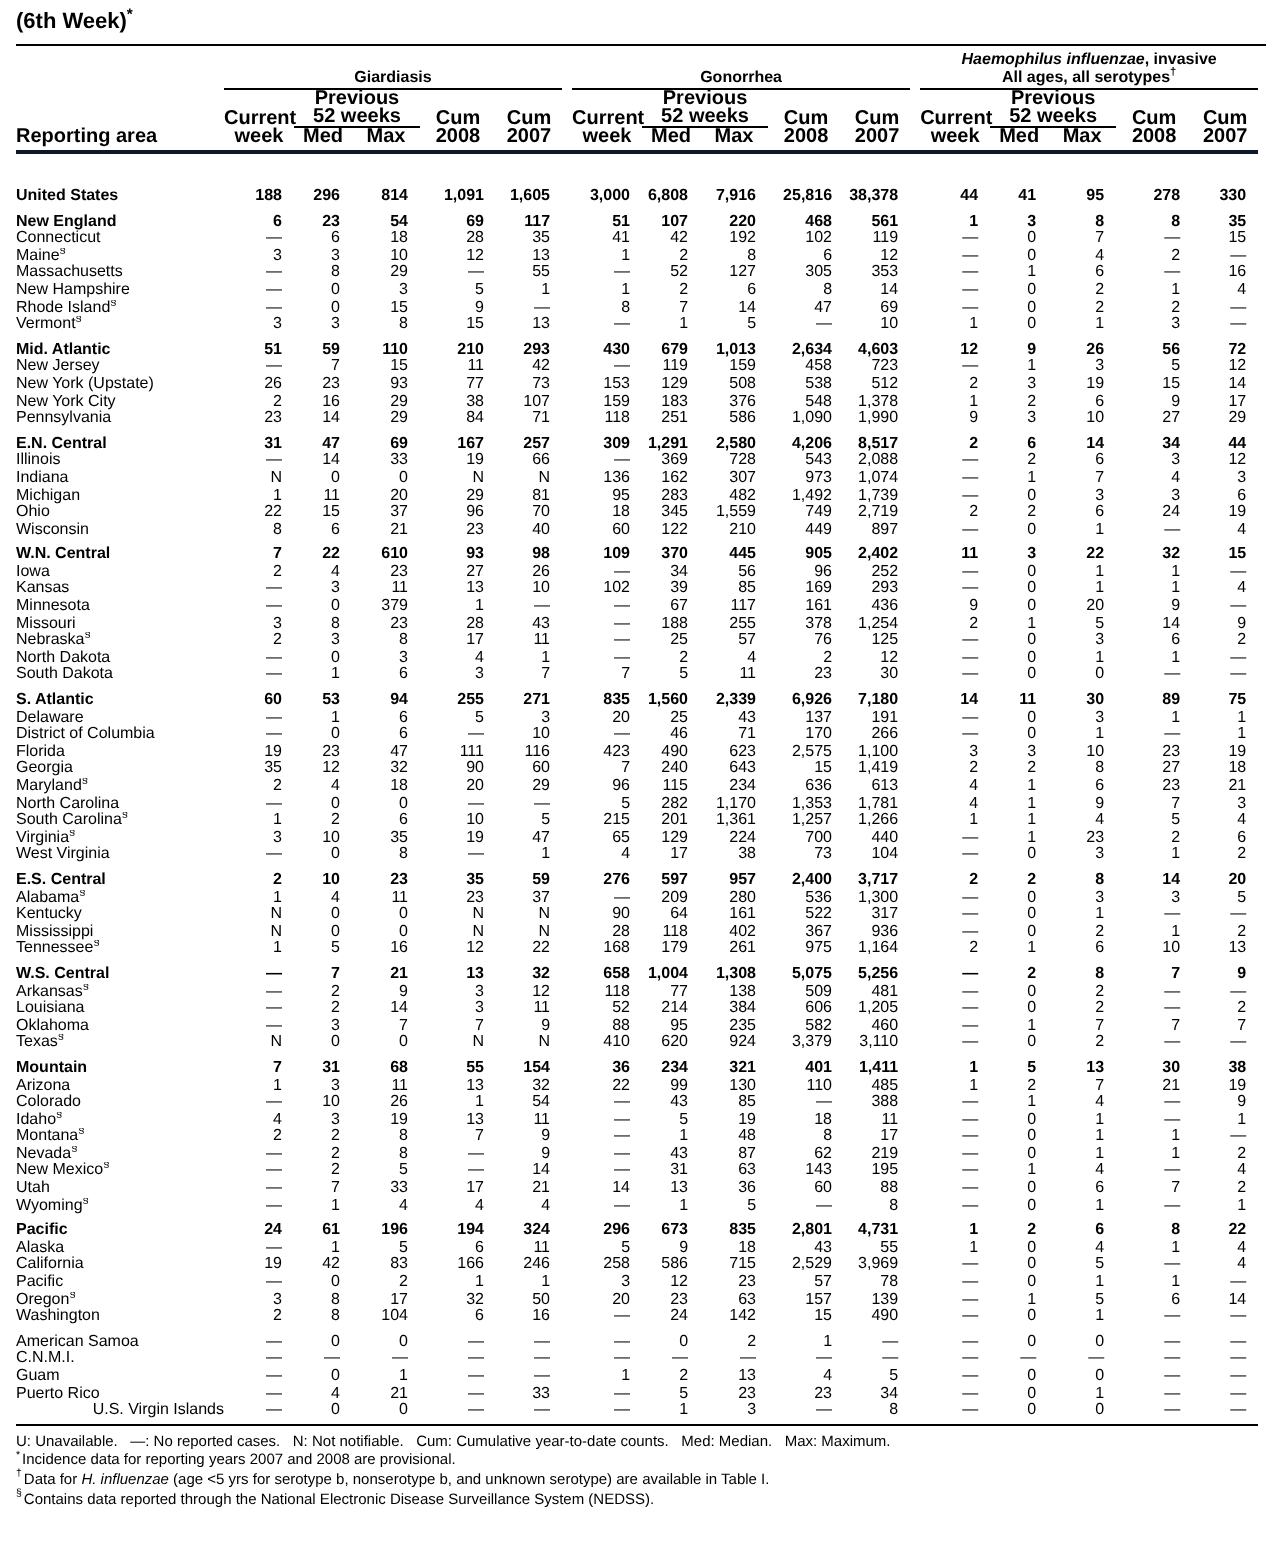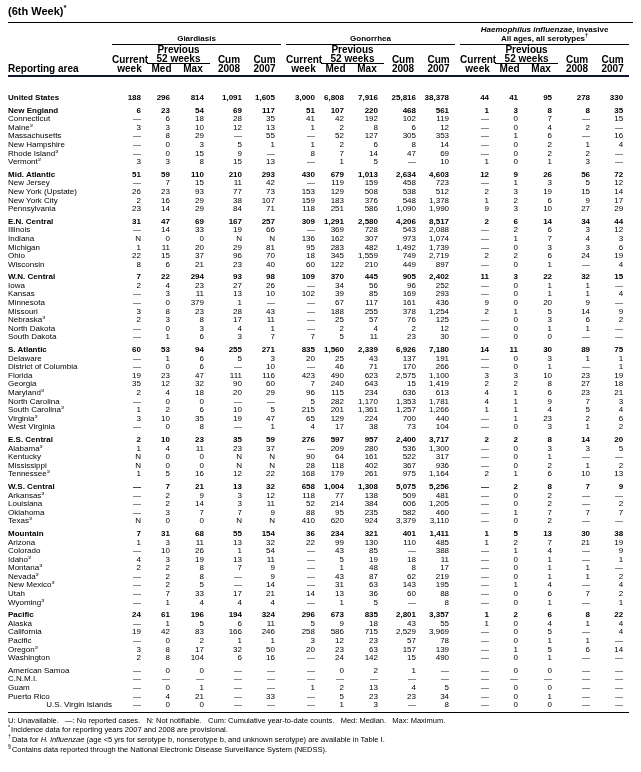--- a/index.html
+++ b/index.html
@@ -506,21 +506,21 @@
           <td class="num">—</td>
           <td class="num">0</td>
           <td class="num">1</td>
           <td class="num">—</td>
           <td class="num">4</td>
         </tr>
         <tr class="bold gap">
           <td class="area">W.N. Central</td>
           <td class="num">7</td>
           <td class="num">22</td>
-          <td class="num">294</td>
+          <td class="num">610</td>
           <td class="num">93</td>
           <td class="num">98</td>
           <td></td>
           <td class="num">109</td>
           <td class="num">370</td>
           <td class="num">445</td>
           <td class="num">905</td>
           <td class="num">2,402</td>
           <td></td>
           <td class="num">11</td>
@@ -1254,21 +1254,21 @@
           <td class="num">24</td>
           <td class="num">61</td>
           <td class="num">196</td>
           <td class="num">194</td>
           <td class="num">324</td>
           <td></td>
           <td class="num">296</td>
           <td class="num">673</td>
           <td class="num">835</td>
           <td class="num">2,801</td>
-          <td class="num">3,357</td>
+          <td class="num">4,731</td>
           <td></td>
           <td class="num">1</td>
           <td class="num">2</td>
           <td class="num">6</td>
           <td class="num">8</td>
           <td class="num">22</td>
         </tr>
         <tr>
           <td class="area">Alaska</td>
           <td class="num">—</td>

